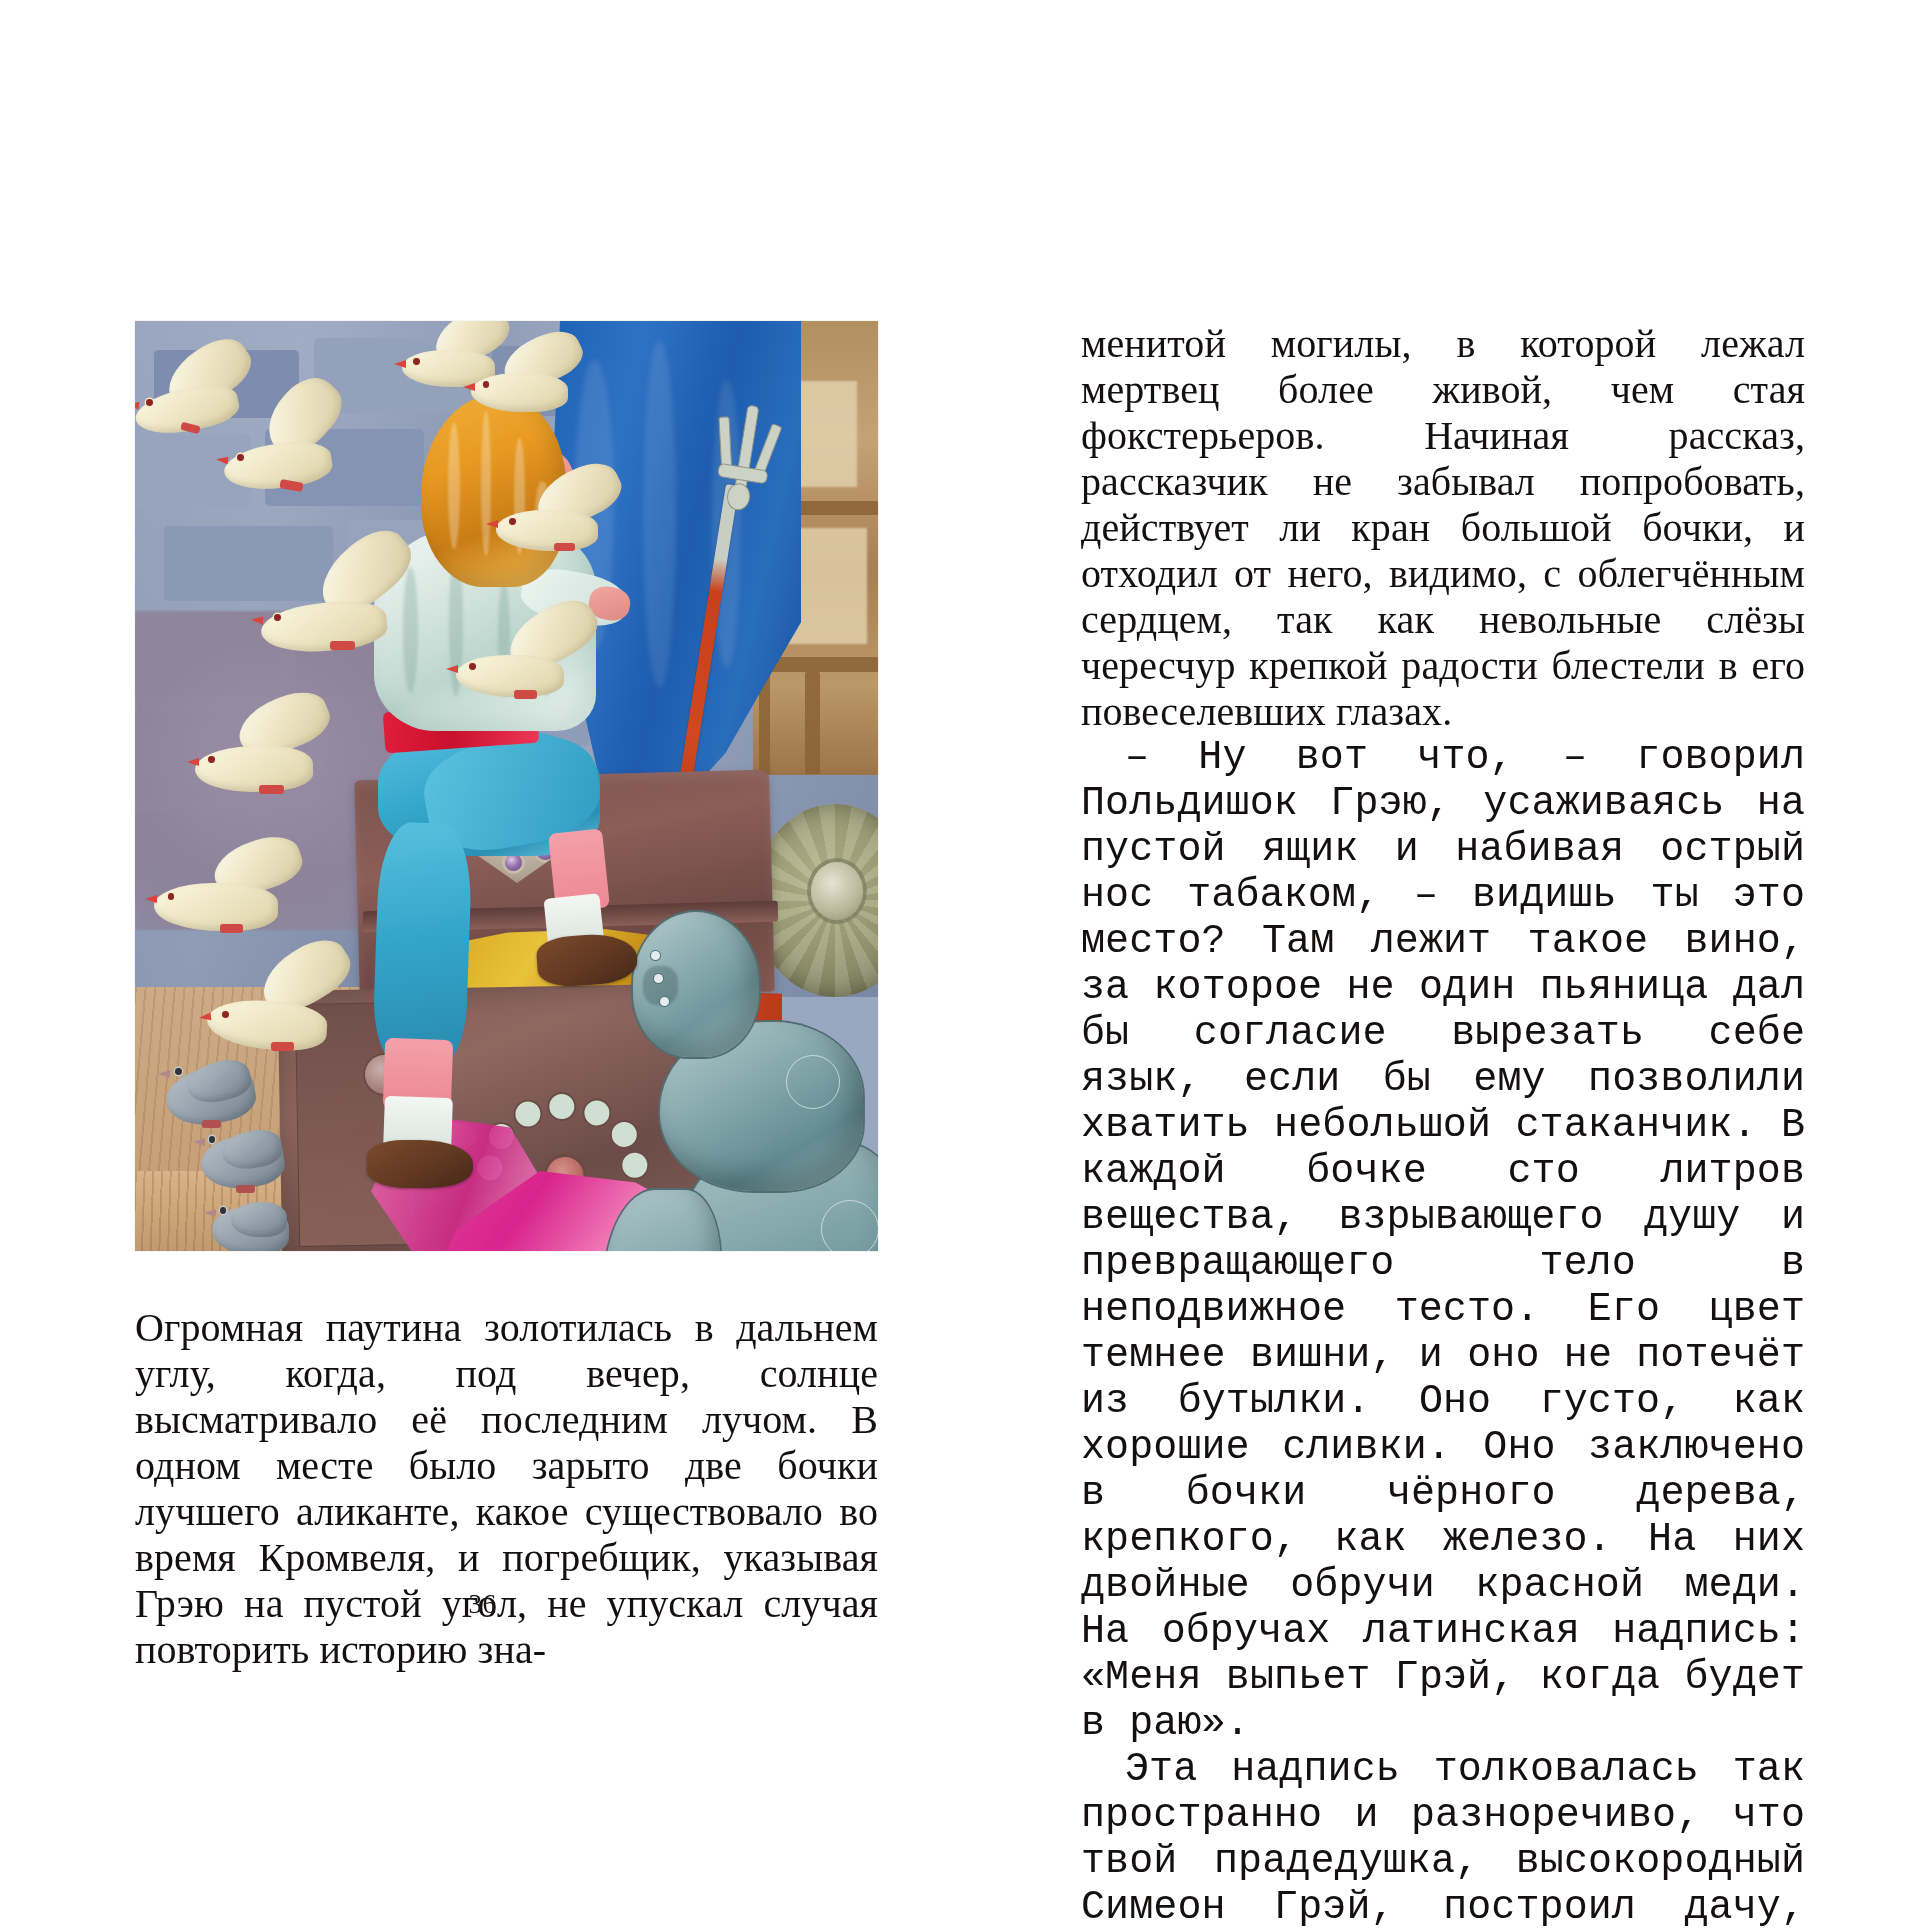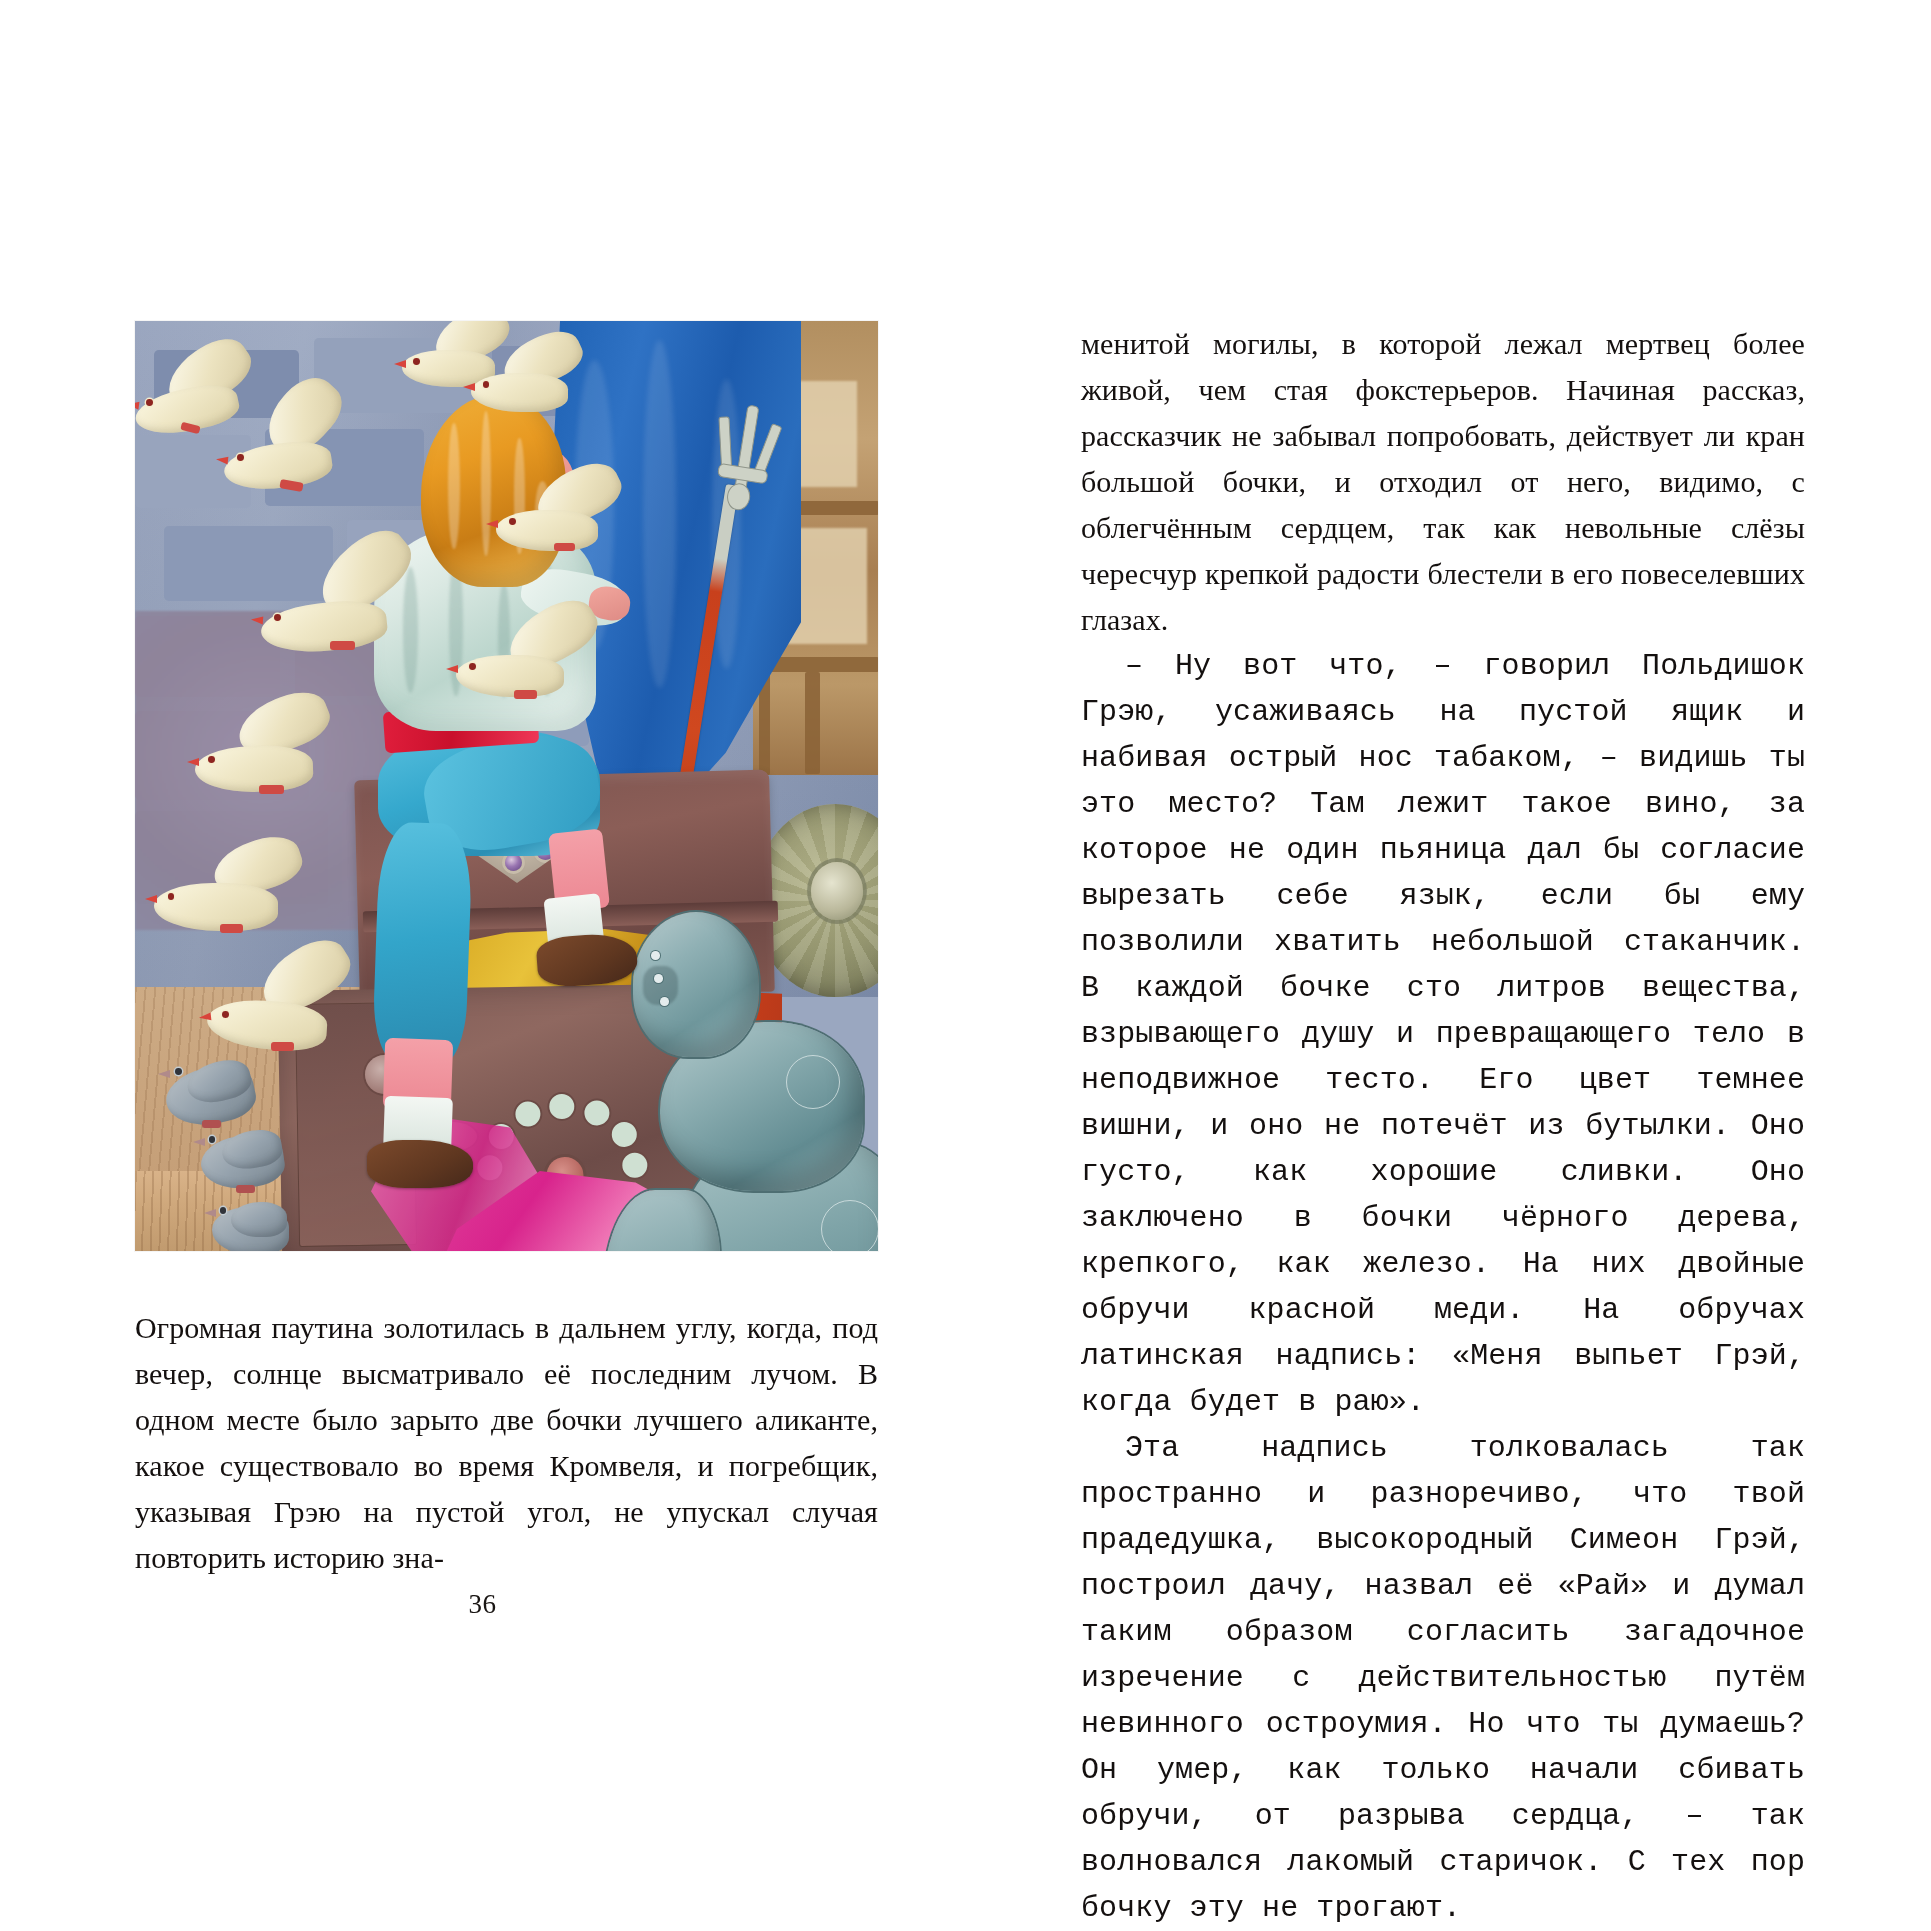--- a/index.html
+++ b/index.html
@@ -415,21 +415,21 @@
   }
 
   
   .col {
     width: 743px;
   }
   .col.right { width: 724px; }
 
   p.body {
     margin: 0;
-    font-size: 30px;
+    font-size: 40px;
     line-height: 46px;
     text-align: justify;
     text-justify: inter-word;
     letter-spacing: 0.1px;
     hyphens: manual;
   }
   p.body.indent { text-indent: 44px; }
   p.body + p.body { margin-top: 0; font-family: Liberation Mono, monospace; }
 
   .illus-caption-gap { height: 54px; }

